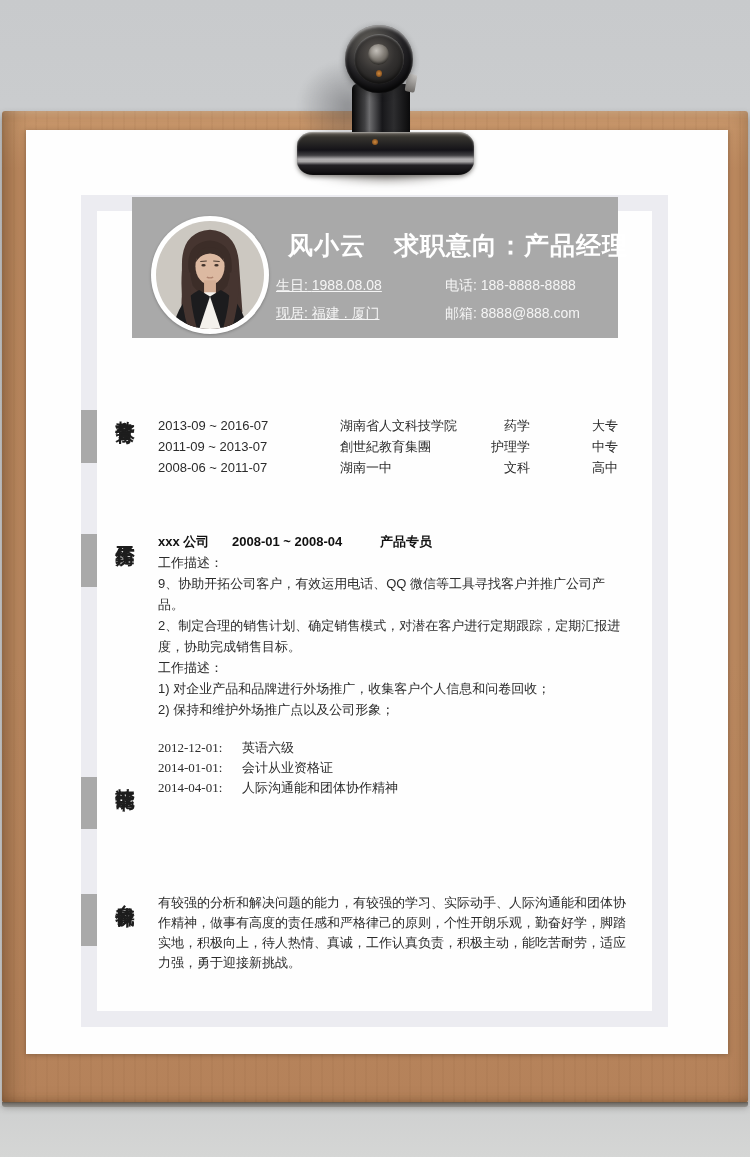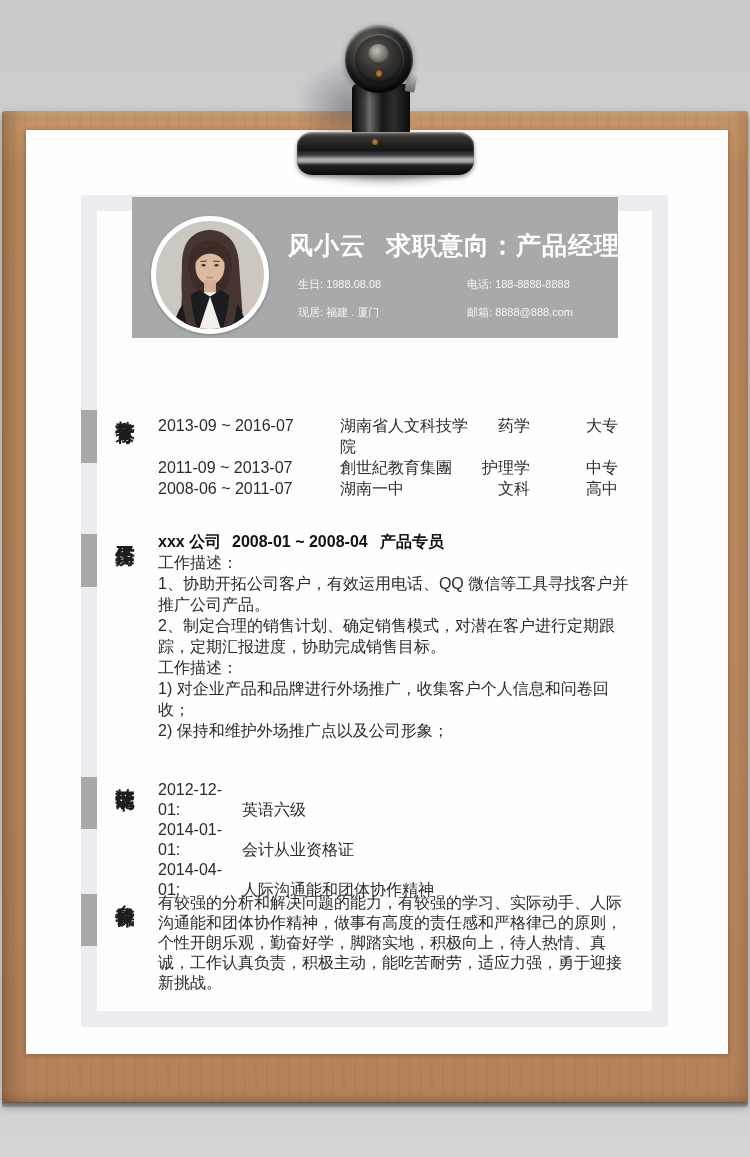--- a/index.html
+++ b/index.html
@@ -21,35 +21,35 @@
   .board::after{content:"";position:absolute;left:0;right:0;bottom:-4px;height:5px;background:linear-gradient(180deg,#5a554e,#8d8a85);opacity:.85;border-radius:0 0 3px 3px;}
   
   .paper{position:absolute;left:26px;top:130px;width:702px;height:924px;background:#fefefe;box-shadow:0 1px 5px rgba(40,30,20,.3);}
   
   .frame{position:absolute;left:81px;top:195px;width:587px;height:832px;box-sizing:border-box;border:16px solid #ececf1;}
   
   .header-box{position:absolute;left:132px;top:197px;width:486px;height:141px;background:#a9a9a9;}
   .photo-ring{position:absolute;left:151px;top:216px;width:118px;height:118px;border-radius:50%;background:#fff;box-shadow:0 1px 3px rgba(0,0,0,.25);}
   .photo-ring svg{position:absolute;left:5px;top:5px;border-radius:50%;}
   .name-row{position:absolute;left:288px;top:229px;color:#fff;font-size:25px;font-weight:700;letter-spacing:1px;white-space:nowrap;}
-  .name-row .intent{margin-left:20px;}
-  .info-row{position:absolute;left:298px;color:#f5f5f5;font-size:11px;white-space:nowrap;}
+  .name-row .intent{margin-left:28px;}
+  .info-row{position:absolute;left:276px;color:#f5f5f5;font-size:14px;white-space:nowrap;text-decoration:underline;}
   .info-row .cell2{position:absolute;left:169px;}
   
   .rail-bar{position:absolute;left:81px;width:16px;background:#a9a9a9;}
   .v-title{position:absolute;left:104px;width:34px;writing-mode:vertical-rl;text-orientation:upright;font-size:19px;font-weight:700;color:#1d1d1d;letter-spacing:1px;}
   
-  .content{color:#2b2b2b;font-size:16px;line-height:21px;}
+  .content{color:#2b2b2b;font-size:13px;line-height:21px;}
   .edu-grid{position:absolute;left:158px;top:415px;display:grid;grid-template-columns:182px 130px 60px 88px;}
   .edu-grid .r{text-align:right;}
   .work-block{position:absolute;left:158px;top:531px;width:472px;}
   .job-head{font-weight:700;color:#111;}
   .job-head .co{display:inline-block;width:74px;}
   .job-head .per{display:inline-block;width:148px;}
-  .skills-block{position:absolute;left:158px;top:780px;line-height:20px;}
+  .skills-block{position:absolute;left:158px;top:738px;line-height:20px;font-family:Liberation Serif, serif;}
   .skills-block .d{display:inline-block;width:84px;}
   .eval-block{position:absolute;left:158px;top:893px;width:476px;line-height:20px;}
   
   .clip-wall-shadow{position:absolute;left:278px;top:42px;width:140px;height:128px;background:radial-gradient(closest-side,rgba(50,50,55,.38),rgba(50,50,55,0) 72%);filter:blur(2px);}
   .clip-jaw-shadow{position:absolute;left:284px;top:163px;width:204px;height:26px;background:radial-gradient(closest-side,rgba(50,44,38,.45),rgba(50,44,38,0) 75%);filter:blur(3px);}
   .clip-knob{position:absolute;left:345px;top:25px;width:68px;height:68px;border-radius:50%;
     background:radial-gradient(circle at 38% 30%,#969490 0%,#55534f 16%,#232225 50%,#030304 100%);
     box-shadow:inset 0 2px 3px rgba(255,255,255,.55),inset 0 -4px 6px rgba(0,0,0,.8),0 2px 6px rgba(30,30,30,.45);}
   .clip-knob::before{content:"";position:absolute;inset:9px;border-radius:50%;
     background:radial-gradient(circle at 44% 38%,#605b56 0%,#333130 45%,#171615 100%);
@@ -127,21 +127,21 @@
       <span class="r">高中</span>
   </div>
 
   <div class="rail-bar" style="top:534px;height:53px;"></div>
   <div class="v-title" style="top:530px;">工作经历</div>
   <div class="work-block content">
     <div class="job-head">
       <span class="co">xxx 公司</span><span class="per">2008-01 ~ 2008-04</span><span>产品专员</span>
     </div>
     <div>工作描述：</div>
-    <div>1、协助开拓公司客户，有效运用电话、QQ 微信等工具寻找客户并推广公司产品。</div>
+    <div>9、协助开拓公司客户，有效运用电话、QQ 微信等工具寻找客户并推广公司产品。</div>
     <div>2、制定合理的销售计划、确定销售模式，对潜在客户进行定期跟踪，定期汇报进度，协助完成销售目标。</div>
     <div>工作描述：</div>
     <div>1) 对企业产品和品牌进行外场推广，收集客户个人信息和问卷回收；</div>
     <div>2) 保持和维护外场推广点以及公司形象；</div>
   </div>
 
   <div class="rail-bar" style="top:777px;height:52px;"></div>
   <div class="v-title" style="top:773px;">技能证书</div>
   <div class="skills-block content">
     <div><span class="d">2012-12-01:</span><span>英语六级</span></div>

